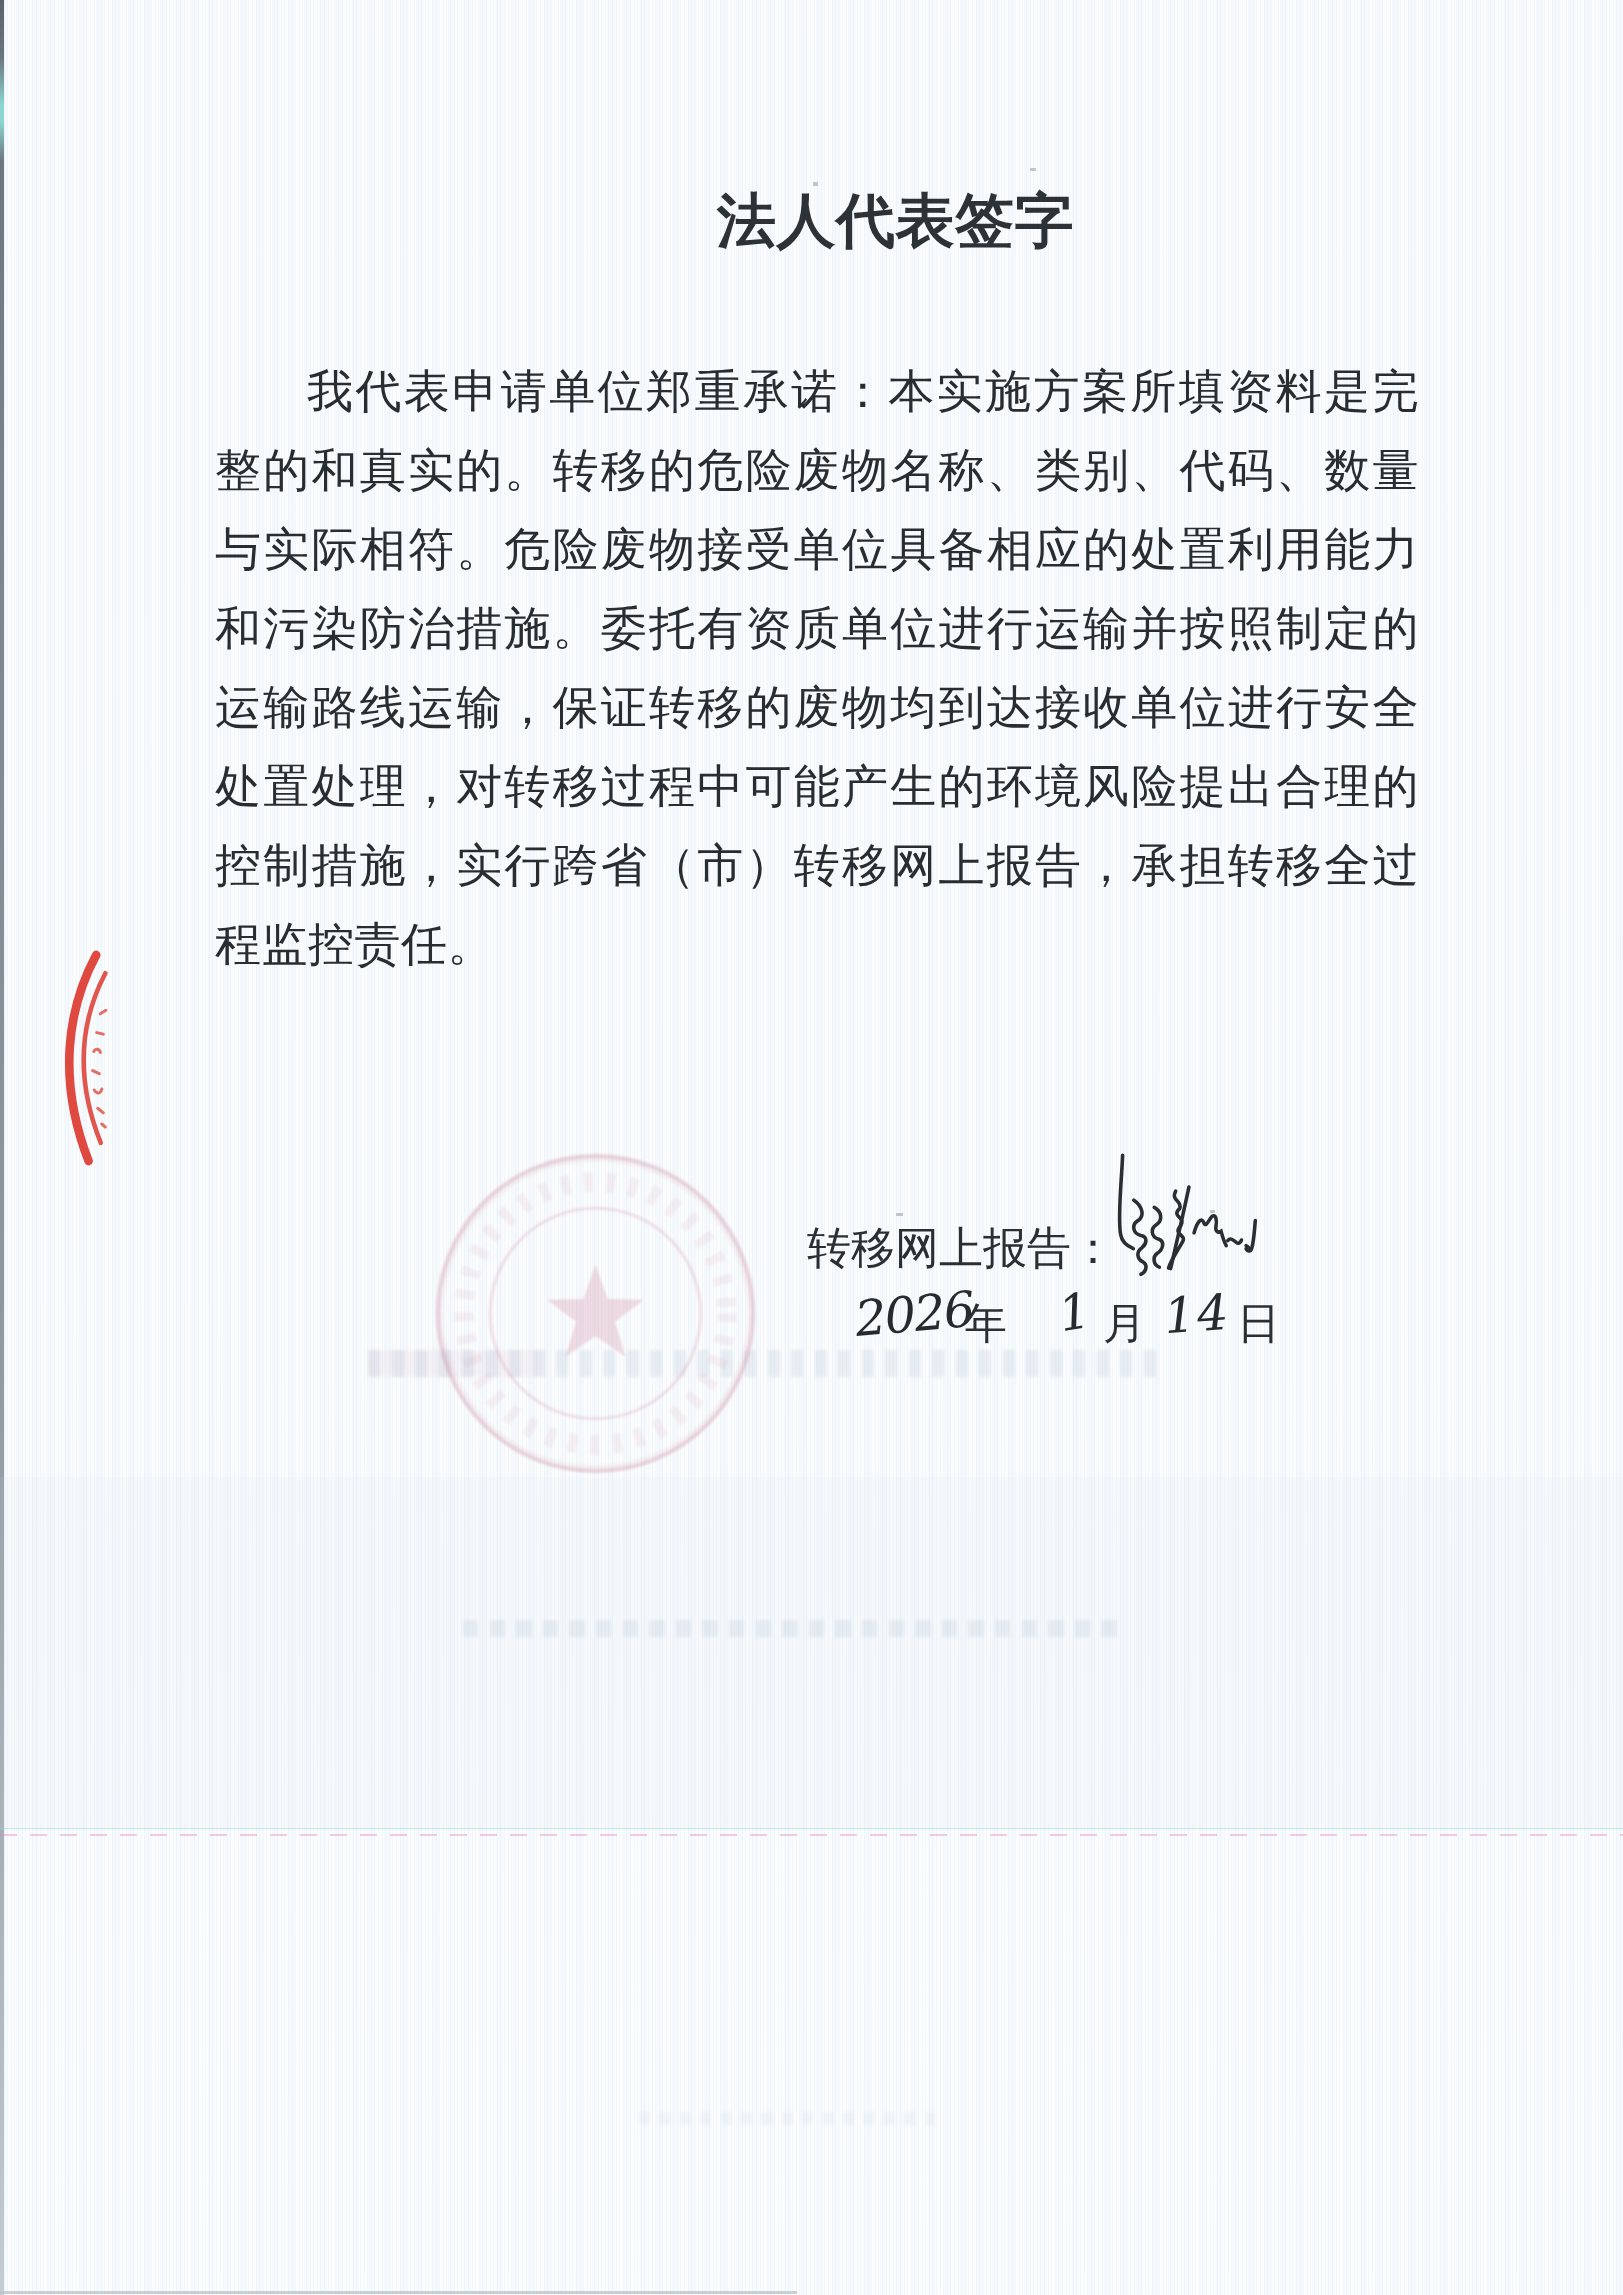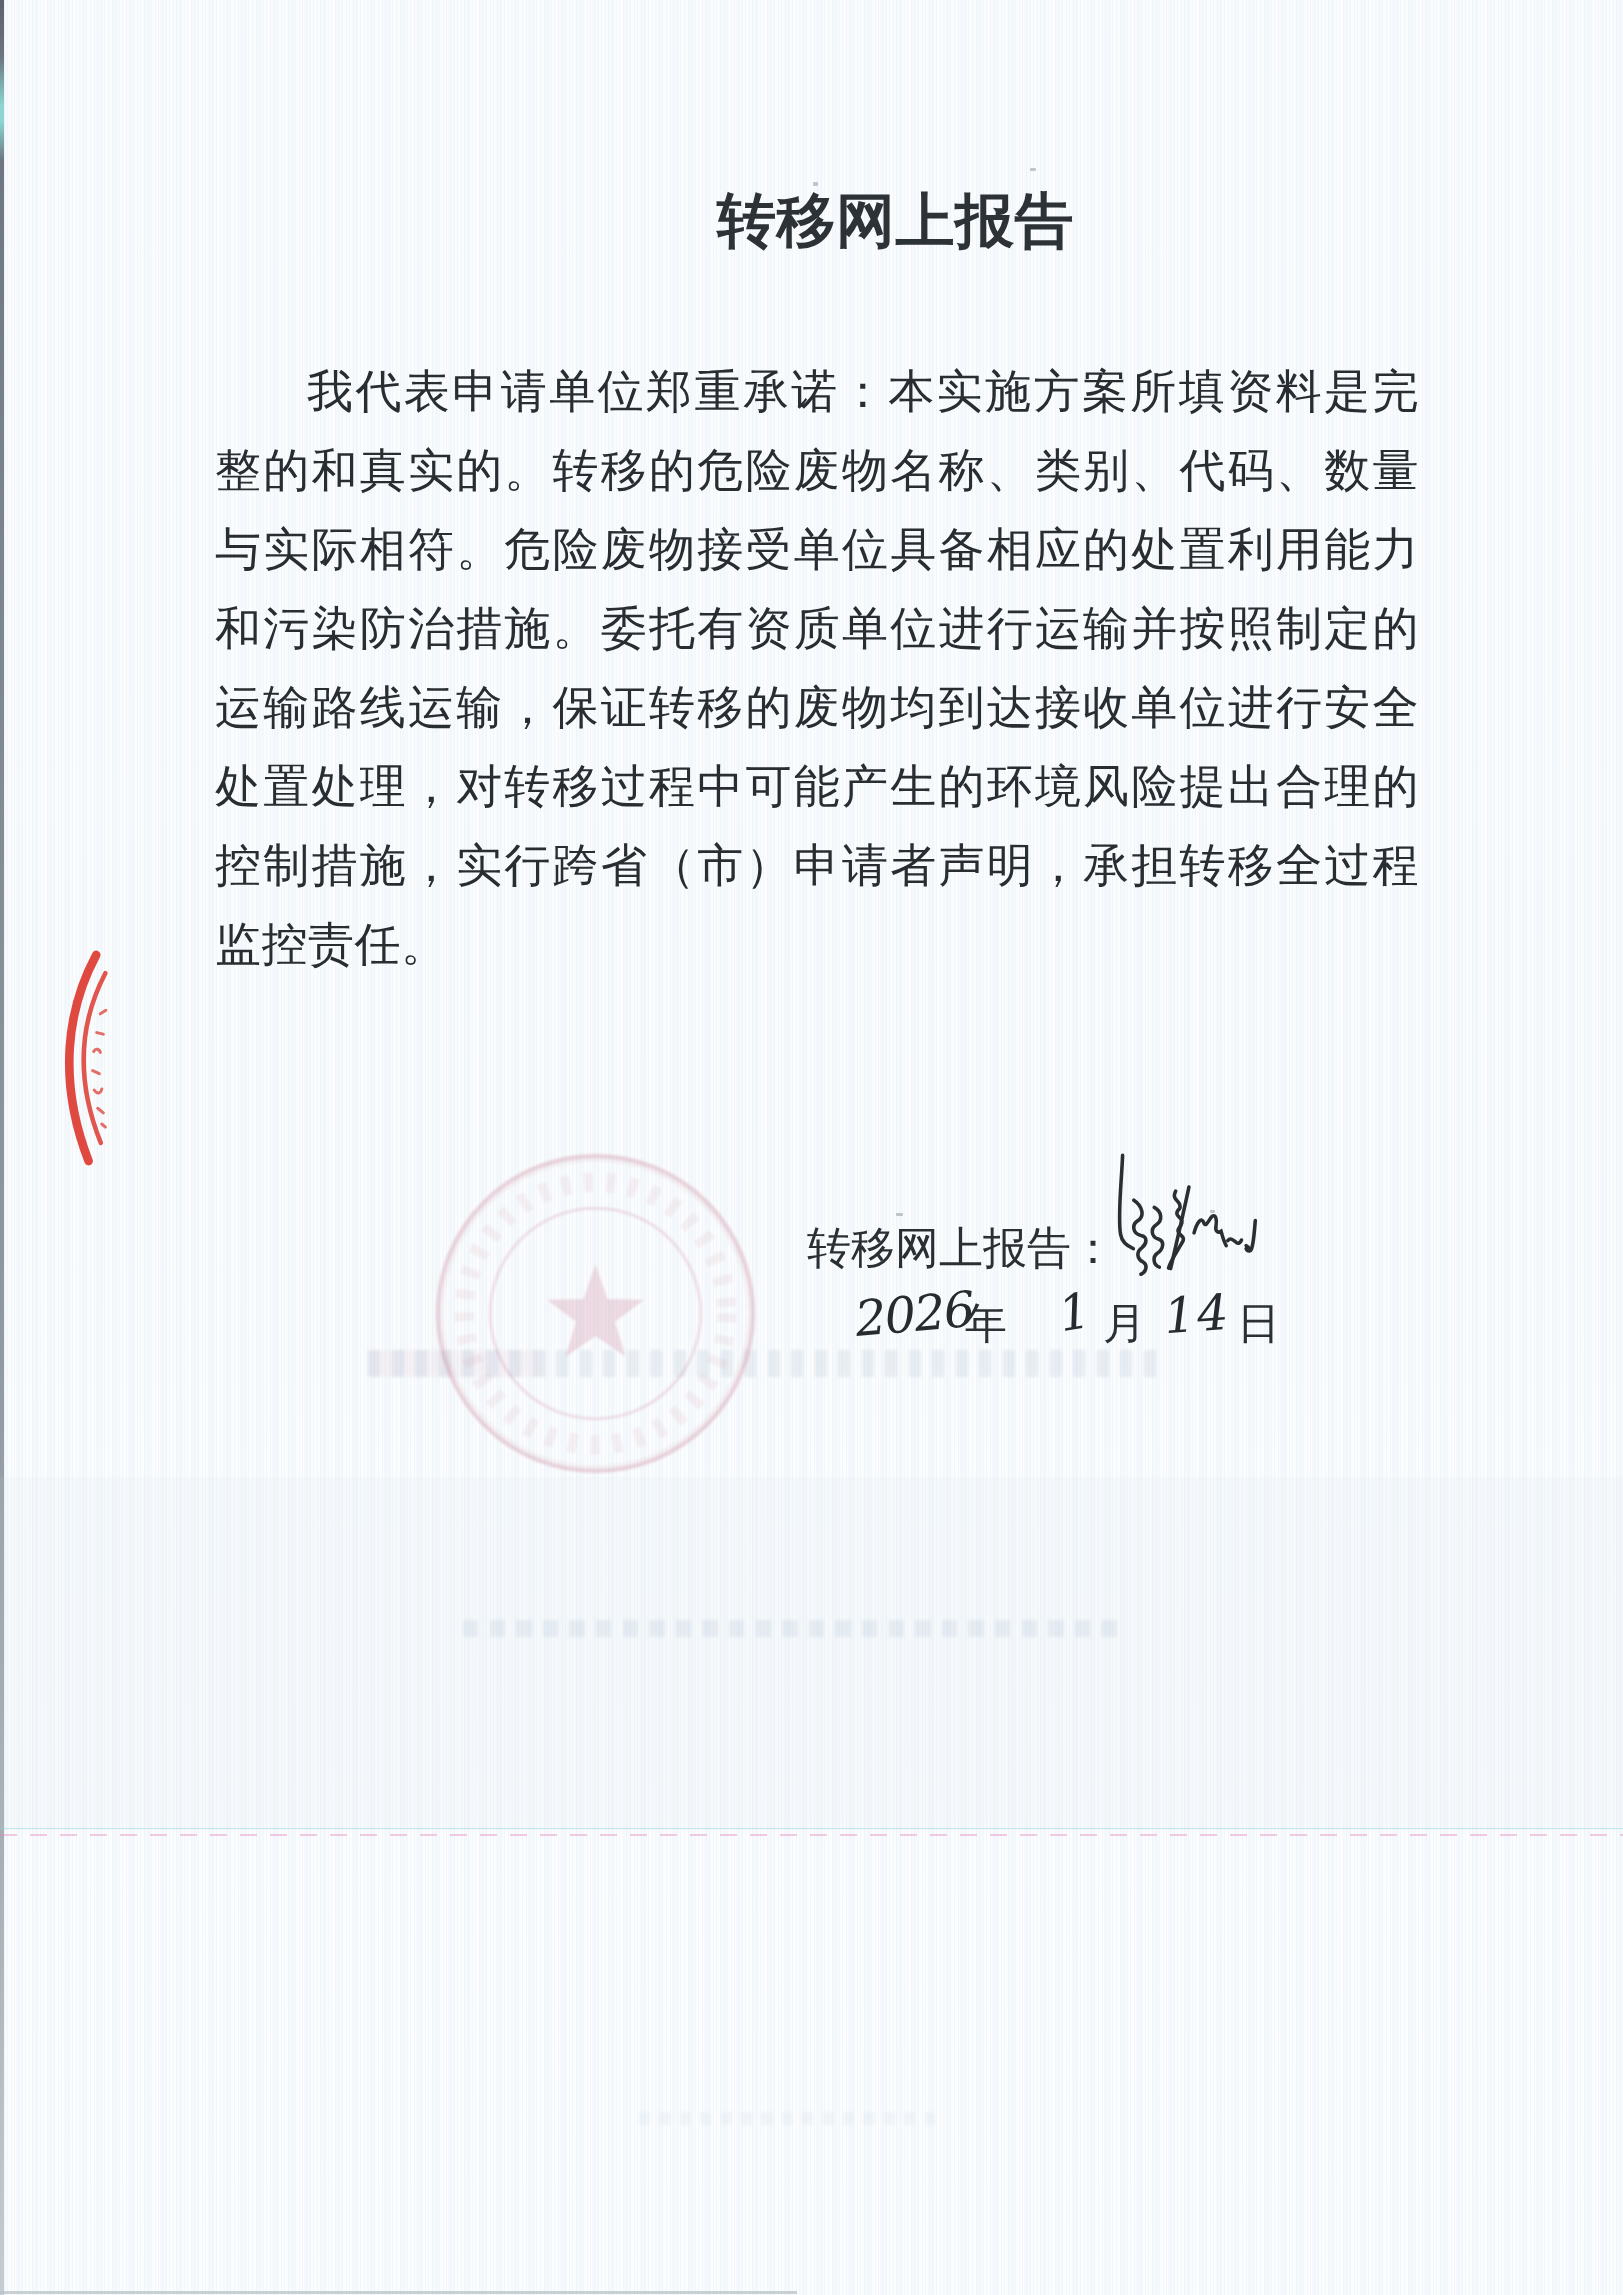--- a/index.html
+++ b/index.html
@@ -146,23 +146,23 @@
   <svg class="center-seal" viewBox="0 0 640 640">
     <g fill="none" stroke="#c97b96">
       <circle cx="318" cy="318" r="308" stroke-width="8" opacity="0.30"></circle>
       <circle cx="318" cy="318" r="305" stroke-width="16" opacity="0.10"></circle>
       <circle cx="318" cy="318" r="206" stroke-width="6" opacity="0.26"></circle>
       <circle cx="318" cy="318" r="257" stroke-width="38" opacity="0.12" stroke-dasharray="17 27"></circle>
     </g>
     <path d="M318,222 L341.5,289.6 L413.1,291.1 L356,334.4 L376.8,402.9 L318,362 L259.2,402.9 L280,334.4 L222.9,291.1 L294.5,289.6 Z" fill="#c97b96" opacity="0.30"></path>
   </svg>
 
-  <div class="doc-title">转移网上报告</div>
+  <div class="doc-title">法人代表签字</div>
 
-  <div class="doc-body">我代表申请单位郑重承诺：本实施方案所填资料是完整的和真实的。转移的危险废物名称、类别、代码、数量与实际相符。危险废物接受单位具备相应的处置利用能力和污染防治措施。委托有资质单位进行运输并按照制定的运输路线运输，保证转移的废物均到达接收单位进行安全处置处理，对转移过程中可能产生的环境风险提出合理的控制措施，实行跨省（市）申请者声明，承担转移全过程监控责任。</div>
+  <div class="doc-body">我代表申请单位郑重承诺：本实施方案所填资料是完整的和真实的。转移的危险废物名称、类别、代码、数量与实际相符。危险废物接受单位具备相应的处置利用能力和污染防治措施。委托有资质单位进行运输并按照制定的运输路线运输，保证转移的废物均到达接收单位进行安全处置处理，对转移过程中可能产生的环境风险提出合理的控制措施，实行跨省（市）转移网上报告，承担转移全过程监控责任。</div>
 
   <div class="sig-label">转移网上报告：</div>
 
   <svg class="sig-ink" viewBox="0 0 380 290">
     <g fill="none" stroke="#1b1e21" stroke-width="7" stroke-linecap="round" opacity="0.92">
       <path d="M56,30 C54,80 46,150 52,185 C54,197 63,207 77,213"></path>
       <path d="M78,118 C96,130 99,150 86,158 C73,166 76,184 92,187 C105,189 104,203 94,211 C82,219 84,233 96,239 C106,245 102,259 92,263"></path>
       <path d="M118,132 C133,140 135,158 122,166 C110,174 112,190 126,194 C139,198 136,214 124,222 C114,229 116,245 128,249"></path>
       <path d="M160,100 C150,120 173,118 168,134 C150,151 181,150 170,168 C152,187 185,184 172,202 C161,221 150,237 146,251"></path>
       <path d="M186,92 C176,140 162,200 150,252"></path>

